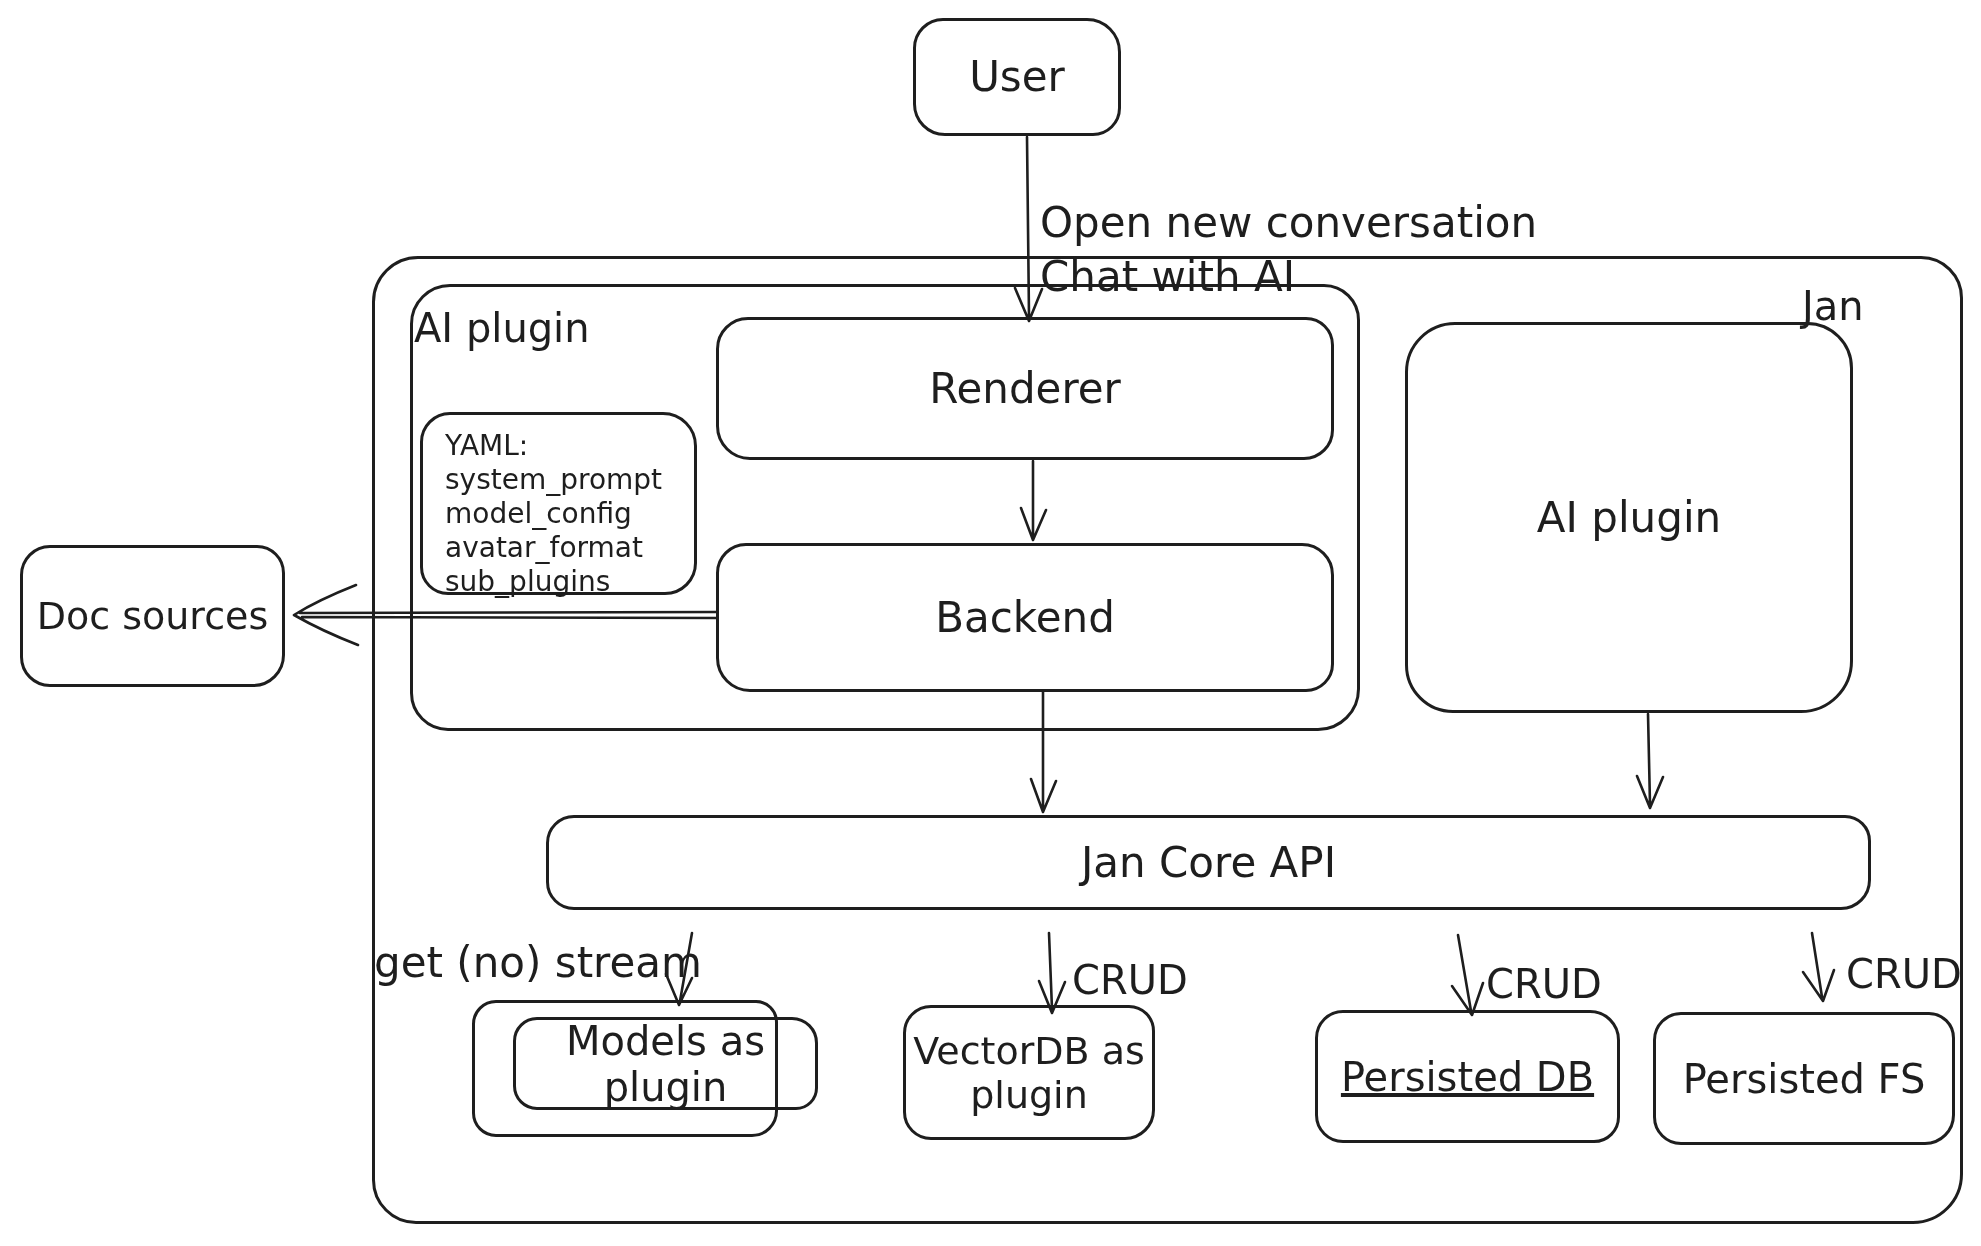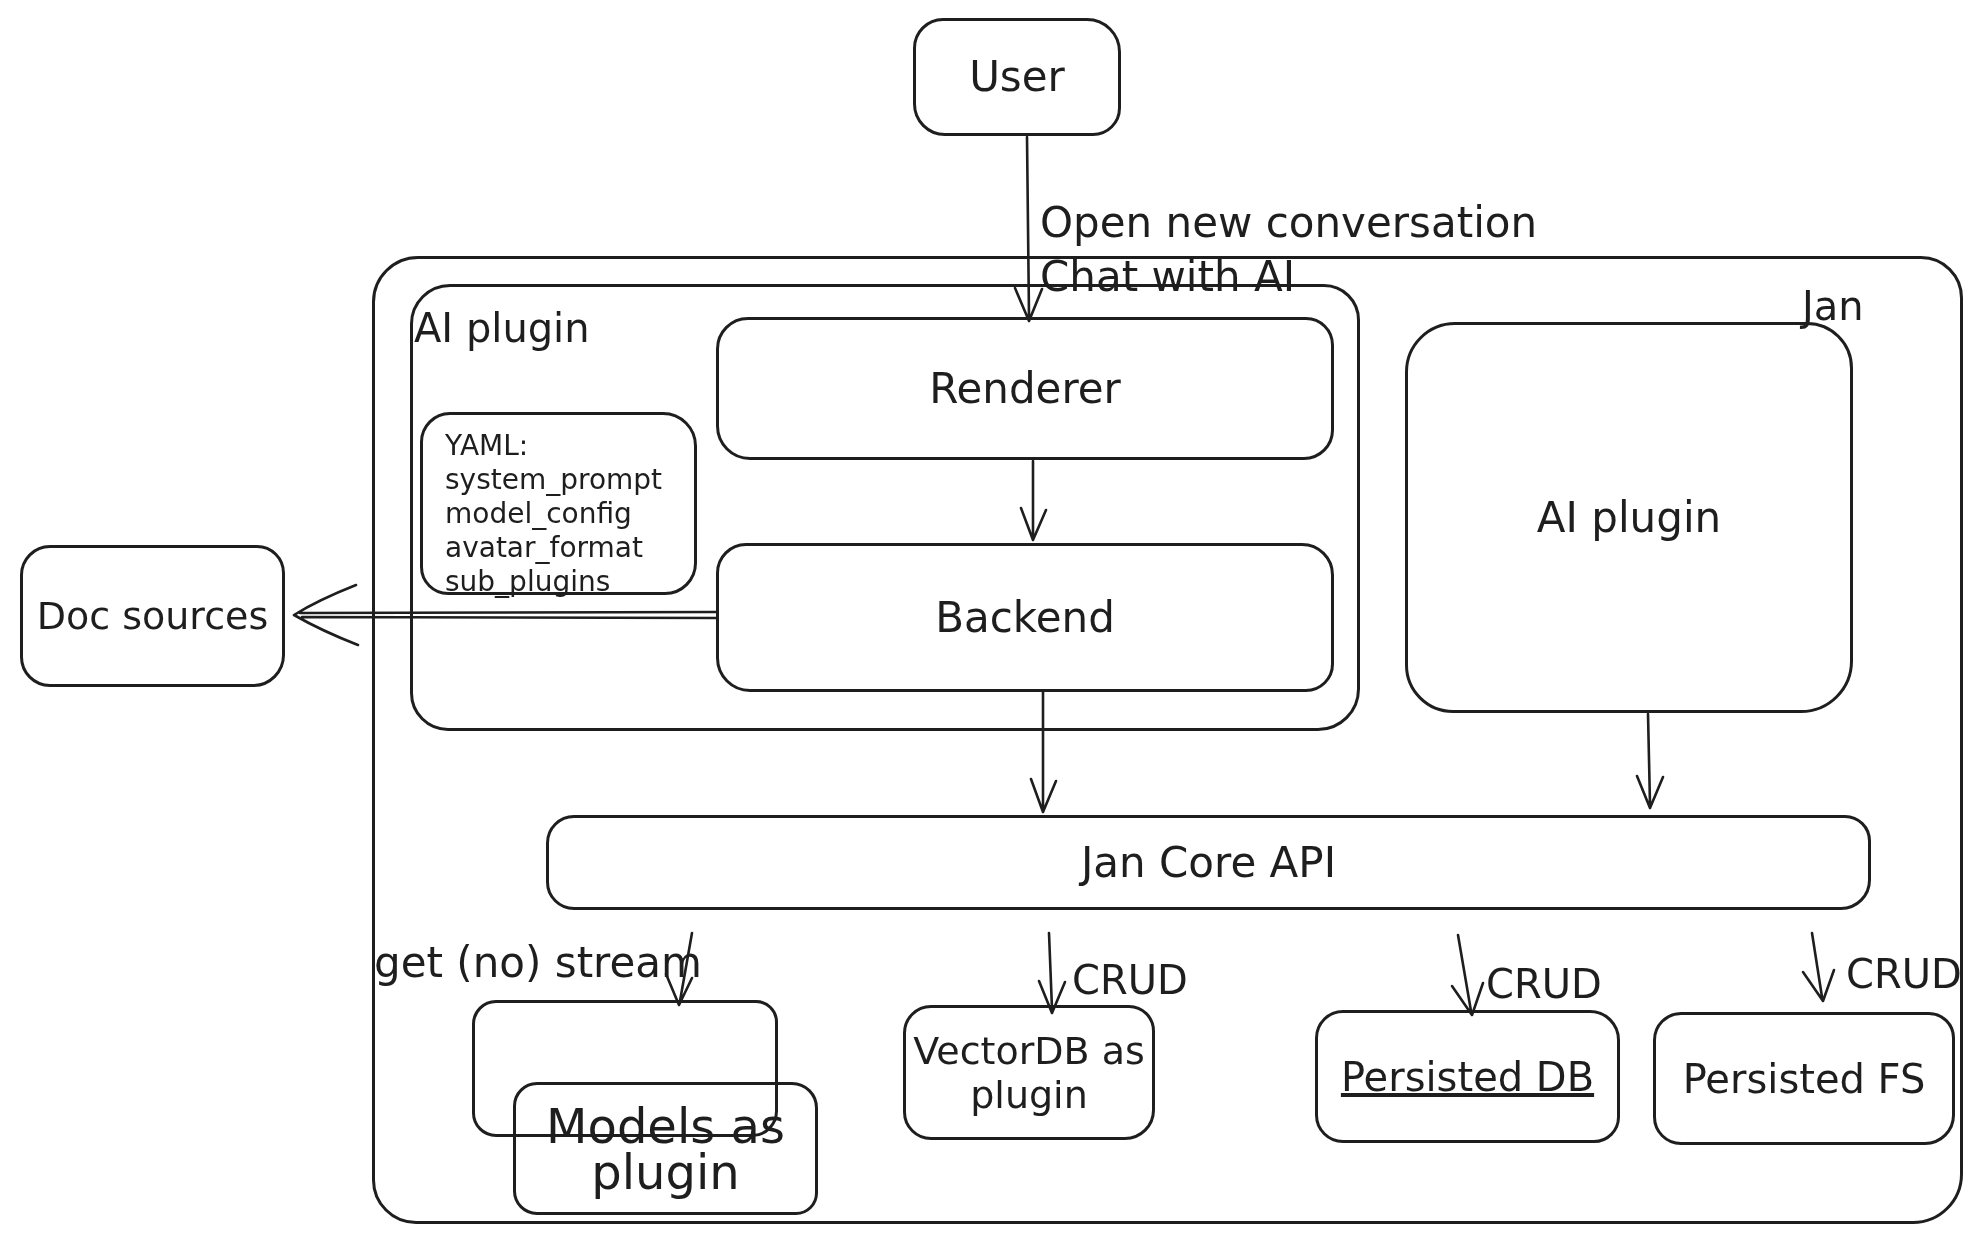--- a/index.html
+++ b/index.html
@@ -96,21 +96,21 @@
     <span>Jan Core API</span>
   </div>
 
   <div class="floating lbl-lg" style="left:374px; top:938px;">get (no) stream</div>
 
   <div class="floating lbl" style="left:1072px; top:956px;">CRUD</div>
   <div class="floating lbl" style="left:1486px; top:960px;">CRUD</div>
   <div class="floating lbl" style="left:1846px; top:950px;">CRUD</div>
 
   <div class="box" style="left:472px; top:1000px; width:306px; height:137px; border-radius:24px 22px 26px 24px;"></div>
-  <div class="box" style="left:513px; top:1082px; width:305px; height:133px; border-radius:24px 26px 22px 24px; font-size:48px; line-height:46px;">
+  <div class="box" style="left:513px; top:1017px; width:305px; height:93px; border-radius:24px 26px 22px 24px; font-size:40px; line-height:46px;">
     <span>
       <span style="display:block;">Models as</span>
       <span style="display:block;">plugin</span>
     </span>
   </div>
 
   <div class="box" style="left:903px; top:1005px; width:252px; height:135px; border-radius:28px 26px 30px 28px; font-size:38px; line-height:44px;">
     <span>
       <span style="display:block;">VectorDB as</span>
       <span style="display:block;">plugin</span>

